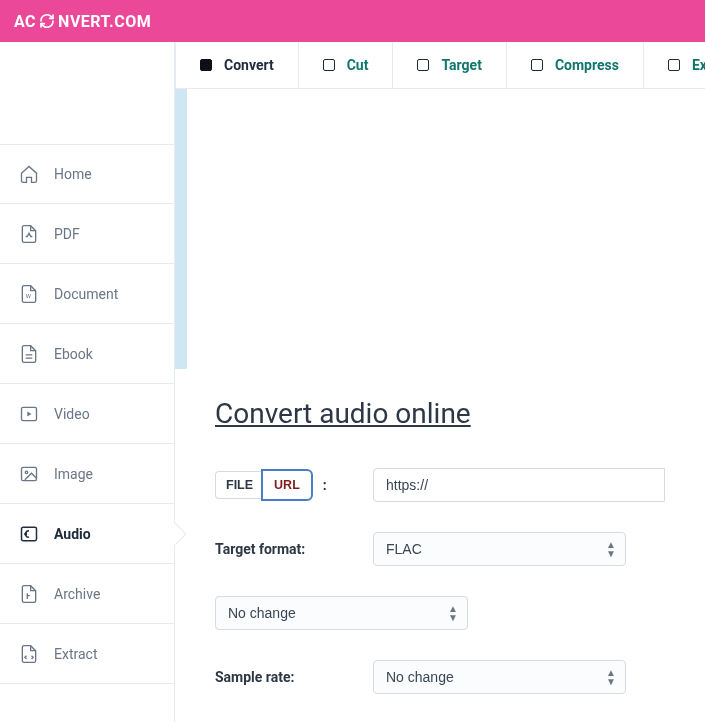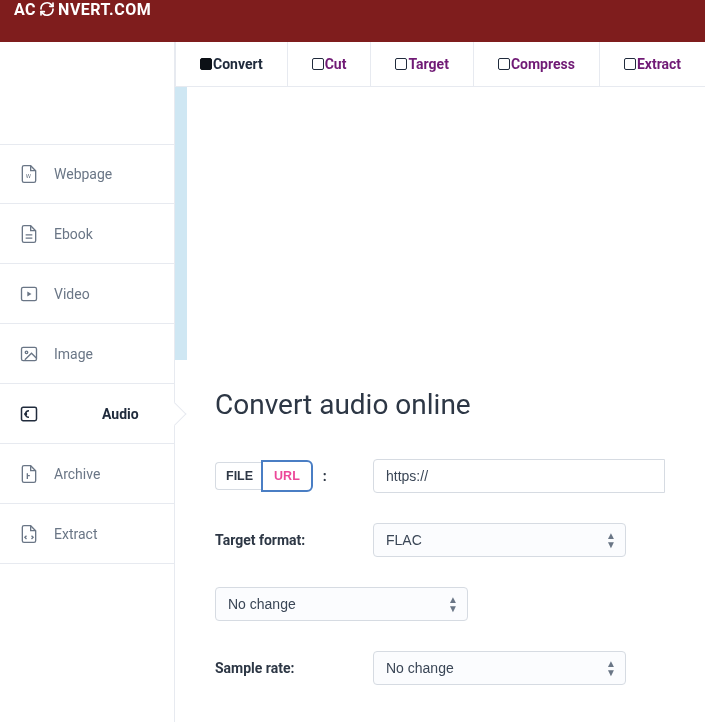--- a/index.html
+++ b/index.html
@@ -4,24 +4,25 @@
 <style>
   * { box-sizing: border-box; margin: 0; padding: 0; }
   body {
     font-family: -apple-system, BlinkMacSystemFont, "Segoe UI", Roboto, "Helvetica Neue", Arial, sans-serif;
     background: #fff;
     width: 705px;
     height: 722px;
     overflow: hidden;
   }
   .header {
-    background: #7f1d1d;
+    background: #ec4899;
     color: #fff;
     height: 42px;
     display: flex;
+    align-items: center;
     padding: 0 14px;
     font-weight: 700;
     font-size: 16px;
     letter-spacing: 0.5px;
   }
   .logo-icon {
     display: inline-flex;
     width: 18px;
     height: 18px;
     margin: 0 2px 0 2px;
@@ -43,21 +44,20 @@
     border-bottom: 1px solid #e7eaf0;
     position: relative;
     cursor: pointer;
     color: #6a7686;
     font-size: 14px;
   }
   .side-item:first-child { border-top: 1px solid #e7eaf0; }
   .side-item.active {
     color: #202b3c;
     font-weight: 700;
-    gap: 48px;
   }
   .side-item.active::after {
     content: "";
     position: absolute;
     right: -9px;
     top: 50%;
     transform: translateY(-50%) rotate(45deg);
     width: 16px;
     height: 16px;
     background: #fff;
@@ -89,21 +89,21 @@
   .tab {
     flex: none;
     padding: 0 24px;
     display: flex;
     align-items: center;
     border-right: 1px solid #e7eaf0;
     font-size: 14px;
     color: #202b3c;
     font-weight: 700;
     cursor: pointer;
-    gap: 1px;
+    gap: 12px;
   }
   .tab:first-child { border-left: 1px solid #e7eaf0; }
   .tab .tab-check {
     width: 12px; height: 12px;
     border: 1.5px solid #202b3c;
     border-radius: 2px;
     display: inline-block;
     position: relative;
   }
   .tab.active .tab-check {
@@ -113,39 +113,40 @@
   .tab.active .tab-check::after {
     content: "";
     position: absolute;
     left: 3px; top: 0px;
     width: 4px; height: 7px;
     border: solid #2b3643;
     border-width: 0 2px 2px 0;
     transform: rotate(45deg);
     display: none;
   }
-  .tab.inactive { font-weight: 700; color: #701a75; }
+  .tab.inactive { font-weight: 700; color: #0f766e; }
   .tab.inactive .tab-check { background: transparent; }
   .ad-space {
     height: 282px;
     background: #fff;
     display: flex;
   }
   .ad-strip {
     width: 12px;
     background: #cfe7f3;
   }
   .content {
     padding: 28px 40px;
   }
   h1 {
     font-size: 28px;
     font-weight: 400;
     color: #2d3745;
     margin-bottom: 38px;
+    text-decoration: underline;
   }
   .form-row {
     display: flex;
     align-items: center;
     margin-bottom: 30px;
     gap: 0;
   }
   .label-col {
     width: 158px;
     color: #2d3745;
@@ -166,21 +167,21 @@
     font-weight: 700;
     padding: 6px 10px;
     border: 1px solid #d6dbe2;
     background: #fff;
     color: #2d3745;
     cursor: pointer;
   }
   .toggle-btn:first-child { border-radius: 4px 0 0 4px; border-right: none; }
   .toggle-btn:last-child { border-radius: 0 4px 4px 0; }
   .toggle-btn.selected {
-    color: #ec4899;
+    color: #7f1d1d;
     outline: 2px solid #4a7ec4;
     outline-offset: 0;
     border-color: transparent;
     z-index: 1;
     position: relative;
   }
   .colon { font-weight: 700; margin-left: 6px; }
   .url-input {
     flex: 1;
     min-width: 0;
@@ -237,26 +238,44 @@
     </svg>
   </span>
   <span>NVERT.COM</span>
 </div>
 
 <div class="container">
   <nav class="sidebar">
     <div class="side-item">
       <span class="side-icon">
         <svg viewBox="0 0 24 24" width="20" height="20" fill="none" stroke="currentColor" stroke-width="1.6">
+            <path d="M3 11l9-8 9 8v9a2 2 0 0 1-2 2h-4v-6h-6v6H5a2 2 0 0 1-2-2z"></path>
+          </svg>
+      </span>
+      <span>Home</span>
+    </div>
+    <div class="side-item">
+      <span class="side-icon">
+        <svg viewBox="0 0 24 24" width="20" height="20" fill="none" stroke="currentColor" stroke-width="1.6">
+            <path d="M14 2H6a2 2 0 0 0-2 2v16a2 2 0 0 0 2 2h12a2 2 0 0 0 2-2V8z"></path>
+            <path d="M14 2v6h6"></path>
+            <path d="M8 15h2l2-4 2 4h2"></path>
+          </svg>
+      </span>
+      <span>PDF</span>
+    </div>
+    <div class="side-item">
+      <span class="side-icon">
+        <svg viewBox="0 0 24 24" width="20" height="20" fill="none" stroke="currentColor" stroke-width="1.6">
             <path d="M14 2H6a2 2 0 0 0-2 2v16a2 2 0 0 0 2 2h12a2 2 0 0 0 2-2V8z"></path>
             <path d="M14 2v6h6"></path>
             <text x="8" y="17" font-size="7" fill="currentColor" stroke="none">W</text>
           </svg>
       </span>
-      <span>Webpage</span>
+      <span>Document</span>
     </div>
     <div class="side-item">
       <span class="side-icon">
         <svg viewBox="0 0 24 24" width="20" height="20" fill="none" stroke="currentColor" stroke-width="1.6">
             <path d="M14 2H6a2 2 0 0 0-2 2v16a2 2 0 0 0 2 2h12a2 2 0 0 0 2-2V8z"></path>
             <path d="M14 2v6h6"></path>
             <path d="M8 13h8M8 17h8"></path>
           </svg>
       </span>
       <span>Ebook</span>
@@ -373,21 +392,21 @@
           <select>
             <option>No change</option>
           </select>
           <div class="select-arrow">
               <span>▲</span>
               <span>▼</span>
             </div>
         </div>
       </div>
 
-      <div class="form-row" style="margin-bottom:9px">
+      <div class="form-row" style="margin-bottom:0">
         <div class="label-col">Sample rate:</div>
         <div class="select-wrap">
           <select>
             <option>No change</option>
           </select>
           <div class="select-arrow">
               <span>▲</span>
               <span>▼</span>
             </div>
         </div>

